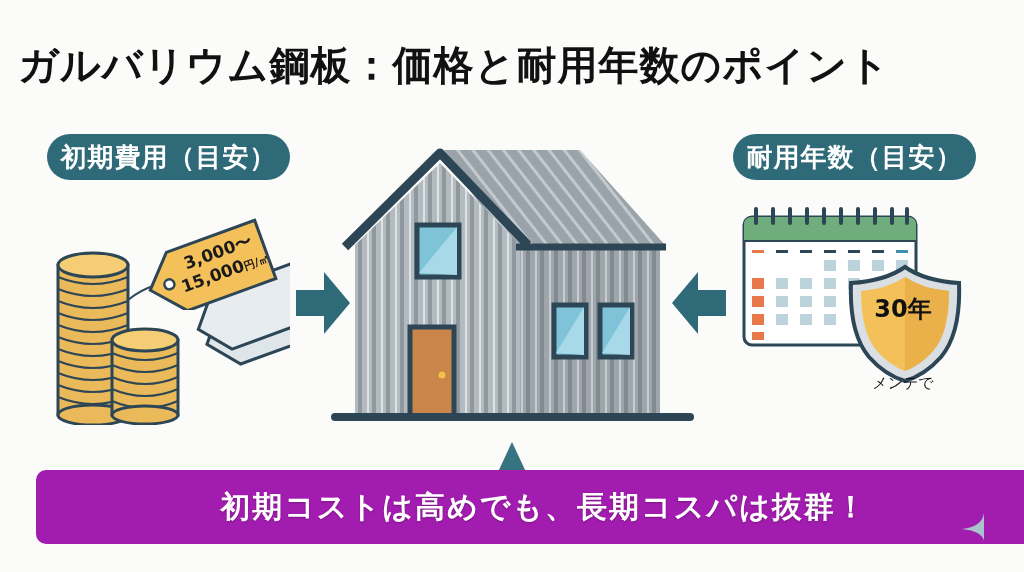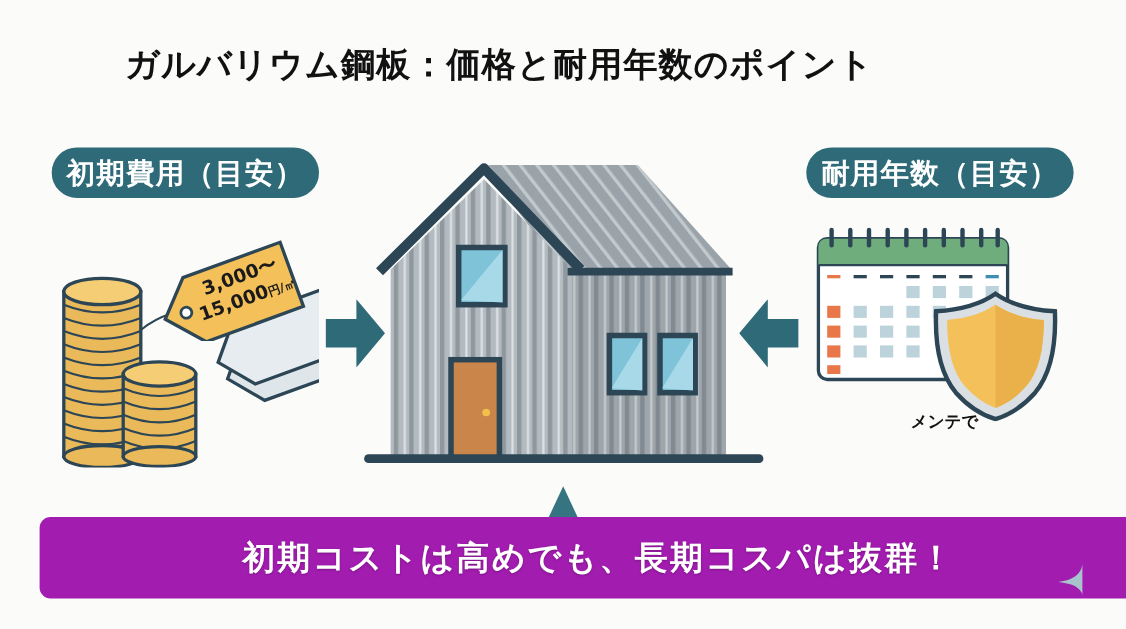--- a/index.html
+++ b/index.html
@@ -1,21 +1,21 @@
 <!DOCTYPE html>
 <html><head>
 <meta charset="utf-8">
 <style>
   * { box-sizing: border-box; margin: 0; padding: 0; }
   html, body { width: 1024px; height: 572px; overflow: hidden; background: #fbfbfa; }
   body { position: relative; font-family: "DejaVu Sans", "Liberation Sans", sans-serif; color: #111; }
 
   .title {
     position: absolute; left: 0; top: 38px; width: 908px; text-align: center;
-    font-size: 31px; font-weight: bold; letter-spacing: 1px; color: #111;
+    font-size: 40px; font-weight: bold; letter-spacing: 1px; color: #111;
   }
 
   .pill {
     position: absolute; height: 46px; border-radius: 23px; background: #2e6a78;
     color: #fff; font-size: 26px; font-weight: bold; display: flex; align-items: center; justify-content: center;
     letter-spacing: 1px;
   }
   .pill.left { left: 47px; top: 134px; width: 243px; }
   .pill.right { left: 733px; top: 134px; width: 243px; }
 
@@ -27,22 +27,22 @@
     position: absolute; left: 176px; top: 241px; transform: rotate(-20deg);
     font-size: 17px; font-weight: bold; color: #1a1a1a; line-height: 21px; text-align: center;
   }
   .tag-text .unit { font-size: 11px; }
 
   .shield-text {
     position: absolute; left: 858px; top: 295px; width: 90px; text-align: center;
     font-size: 24px; font-weight: bold; color: #111; line-height: 28px;
   }
   .note-text {
-    position: absolute; left: 828px; top: 373px; width: 150px; text-align: left;
-    font-size: 15px; font-weight: bold; color: #111; line-height: 21px;
+    position: absolute; left: 828px; top: 373px; width: 150px; text-align: center;
+    font-size: 15px; font-weight: normal; color: #111; line-height: 21px;
   }
 
   .banner {
     position: absolute; left: 36px; top: 470px; width: 1016px; height: 74px;
     background: #a21caf; border-radius: 10px;
     display: flex; align-items: center; justify-content: center;
     color: #fff; font-size: 30px; font-weight: bold; letter-spacing: 2px;
     text-shadow: 0 1px 2px rgba(0,0,0,0.25);
   }
   .banner-notch {
@@ -211,20 +211,21 @@
       <rect x="12" y="127" width="12" height="8"></rect>
   </g>
 </svg>
 
 <svg style="position:absolute;left:845px;top:263px;" width="120" height="120">
   <path d="M60,4 Q80,18 114,20 Q116,70 96,94 Q80,112 60,118 Q40,112 24,94 Q4,70 6,20 Q40,18 60,4 Z" fill="#d9dfe3" stroke="#2c4656" stroke-width="4"></path>
   <path d="M60,14 Q78,26 104,28 Q104,70 88,88 Q76,102 60,108 Q44,102 32,88 Q16,70 16,28 Q42,26 60,14 Z" fill="#f4c05a"></path>
   <path d="M60,14 Q78,26 104,28 Q104,70 88,88 Q76,102 60,108 Z" fill="#eab14a"></path>
 </svg>
 <div class="shield-text">
+  <div>30年</div>
 </div>
 <div class="note-text">
   <div>メンテで</div>
 </div>
 
 <div class="banner-notch"></div>
 <div class="banner">初期コストは高めでも、長期コスパは抜群！</div>
 <svg class="sparkle" width="24" height="28">
   <path d="M22,0 Q20,14 0,16 Q20,18 22,28 Z" fill="#a8c3cb"></path>
 </svg>

